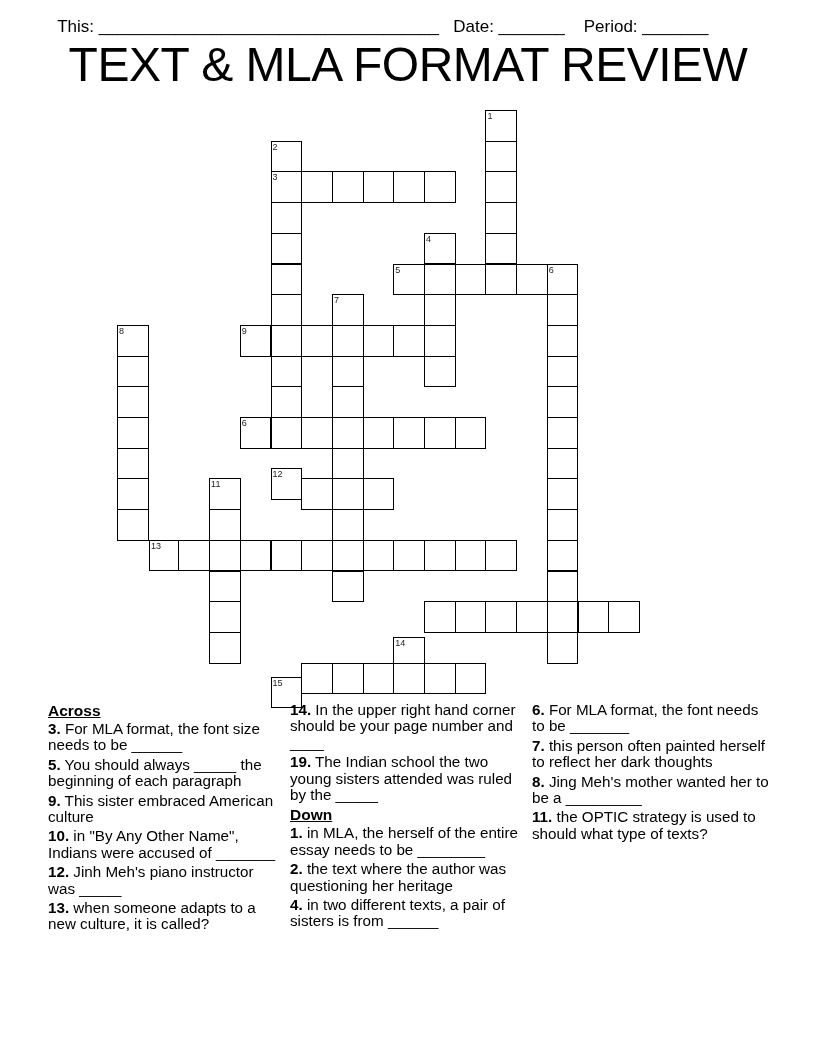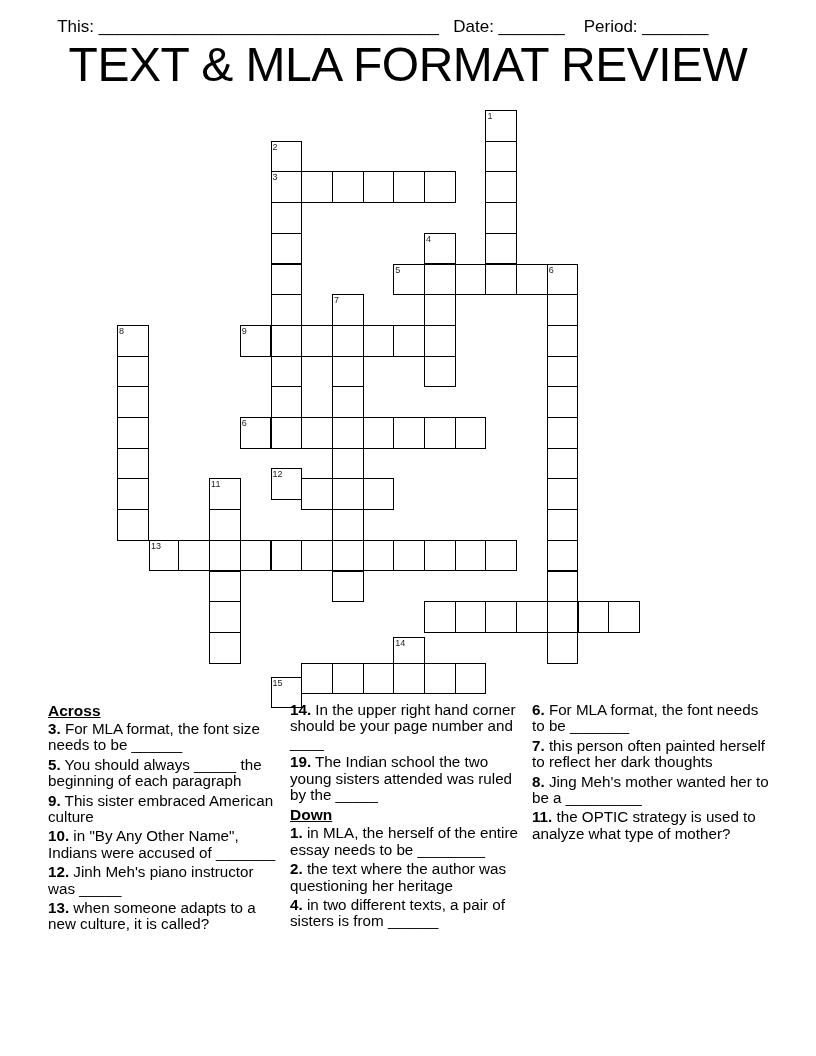--- a/index.html
+++ b/index.html
@@ -181,14 +181,14 @@
   <h3>Down</h3>
   <div class="clue"><b>1.</b><span> in MLA, the herself of the entire essay needs to be ________</span></div>
   <div class="clue"><b>2.</b><span> the text where the author was questioning her heritage</span></div>
   <div class="clue"><b>4.</b><span> in two different texts, a pair of sisters is from ______</span></div>
 </div>
 
 <div class="clues col3">
   <div class="clue"><b>6.</b><span> For MLA format, the font needs to be _______</span></div>
   <div class="clue"><b>7.</b><span> this person often painted herself to reflect her dark thoughts</span></div>
   <div class="clue"><b>8.</b><span> Jing Meh's mother wanted her to be a _________</span></div>
-  <div class="clue"><b>11.</b><span> the OPTIC strategy is used to analyze what type of mother?</span></div>
+  <div class="clue"><b>11.</b><span> the OPTIC strategy is used to should what type of texts?</span></div>
 </div>
 
 </body></html>

